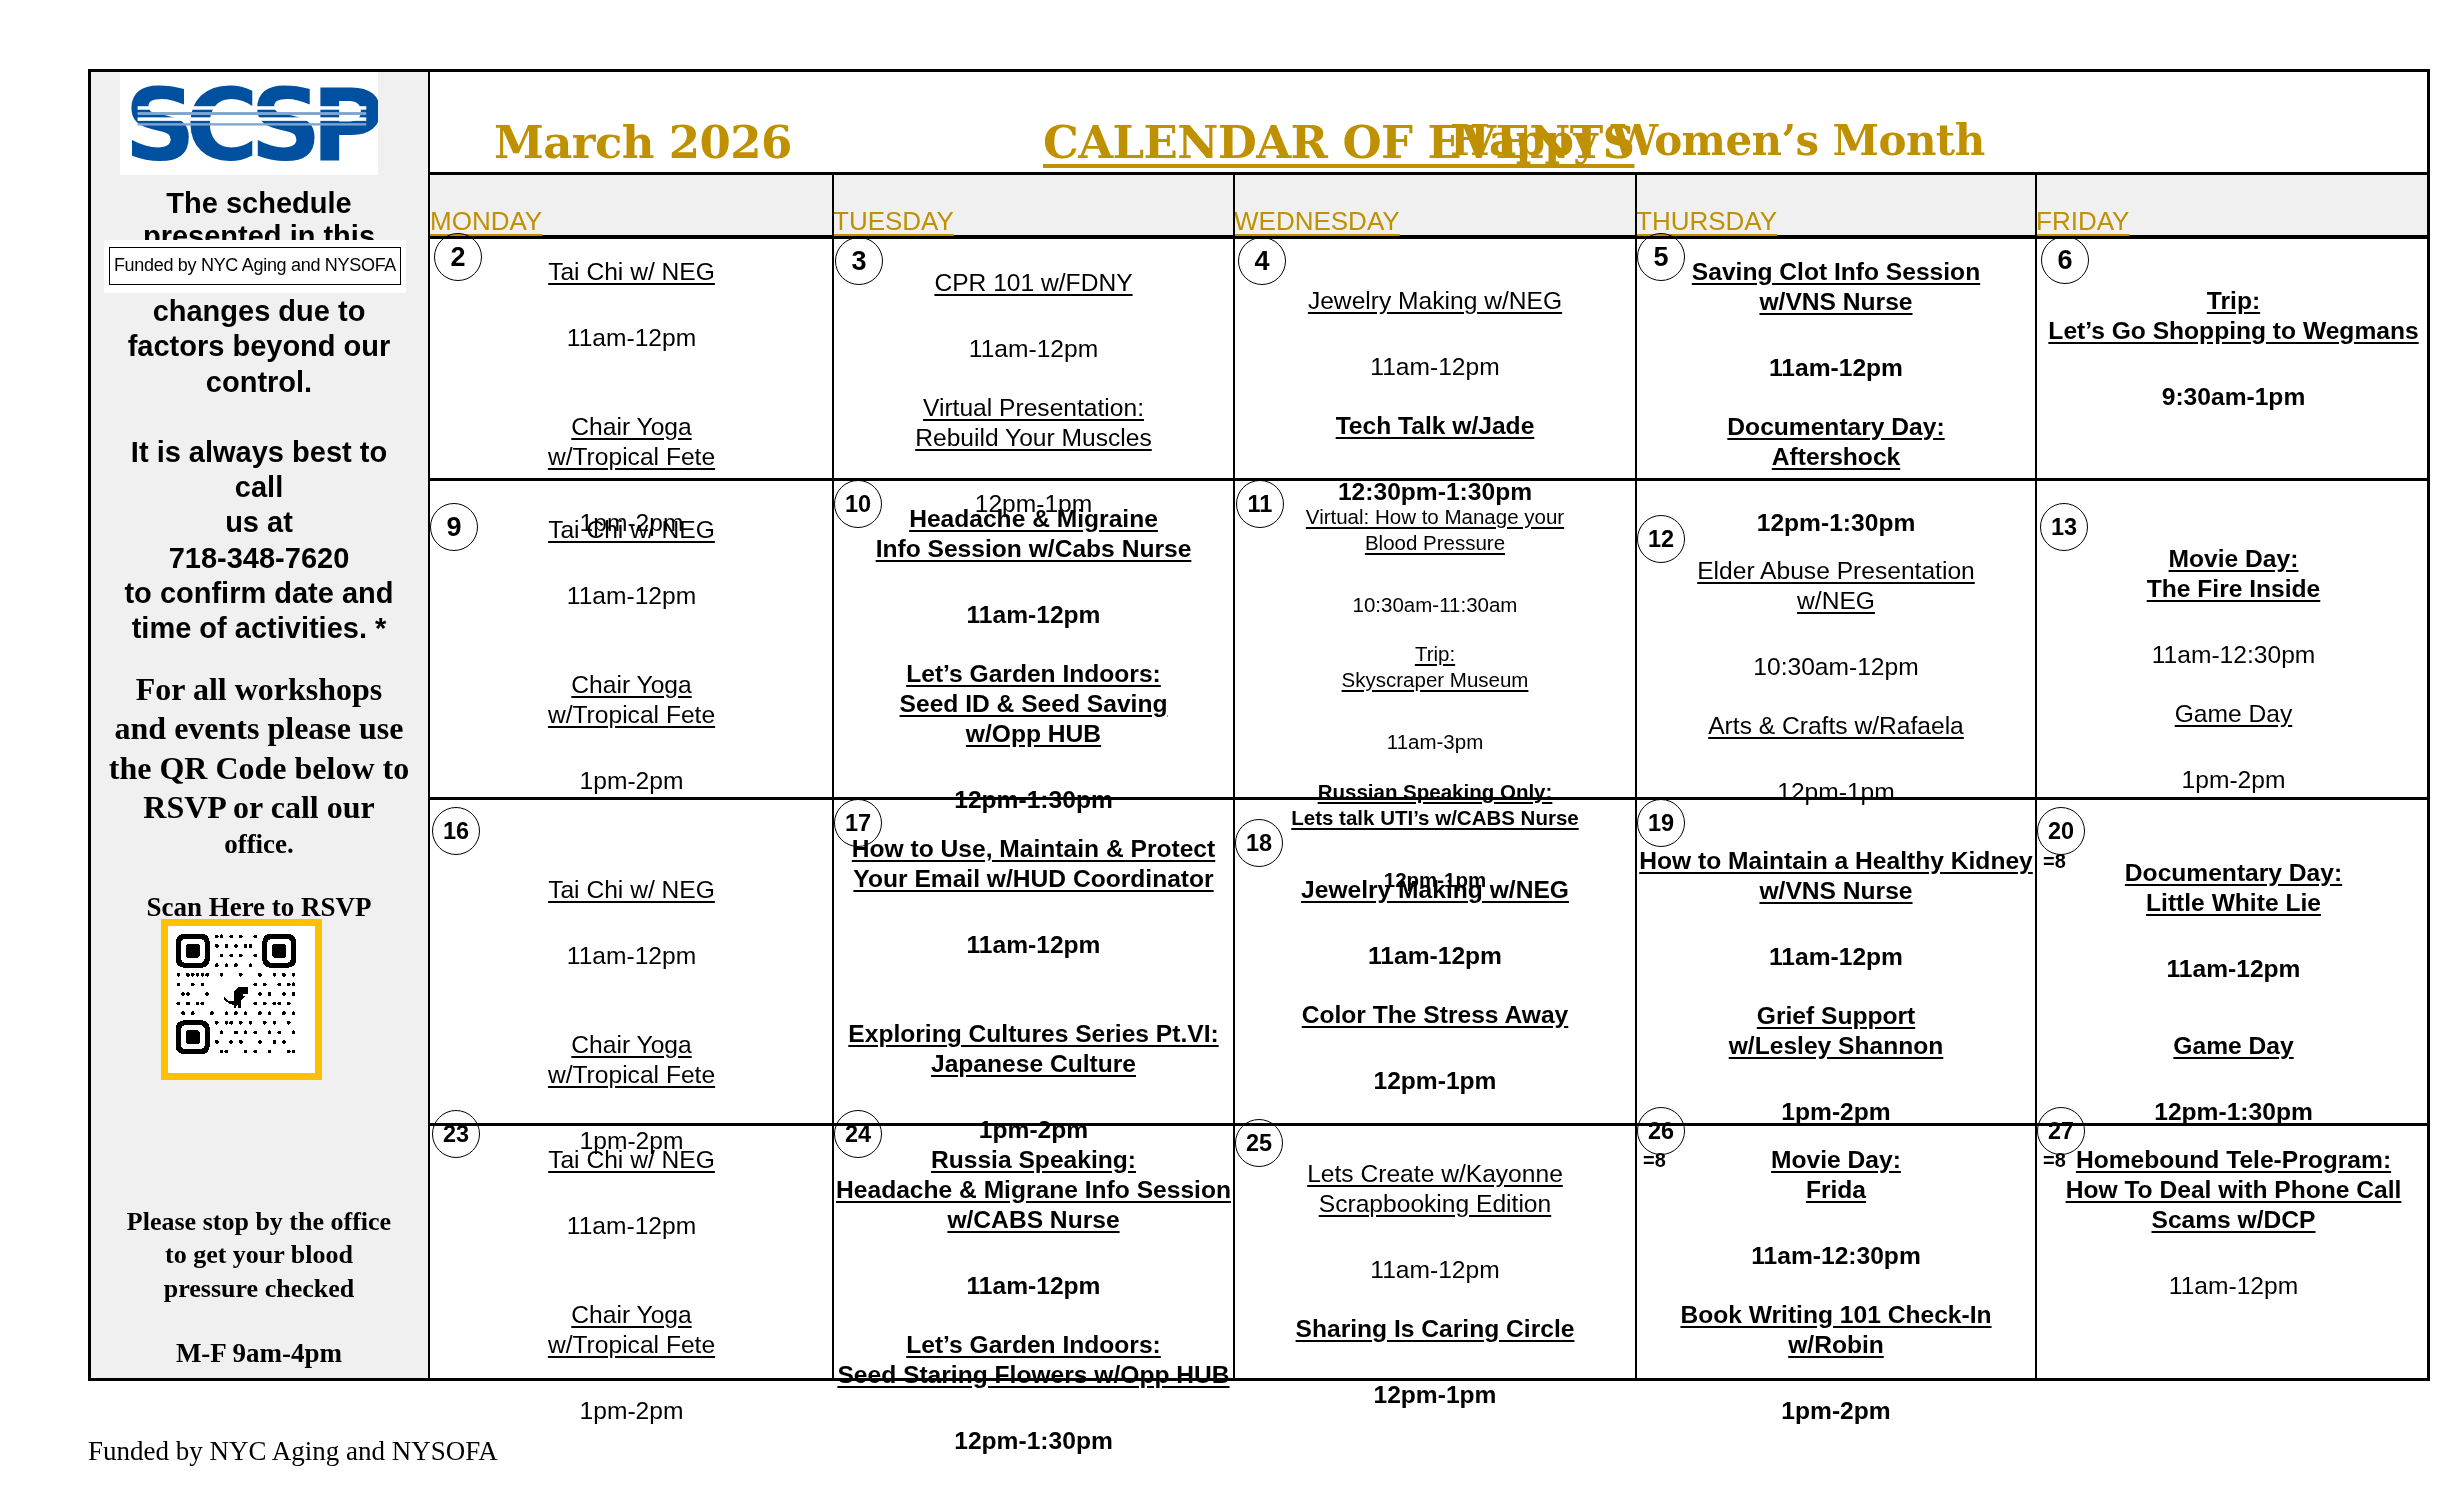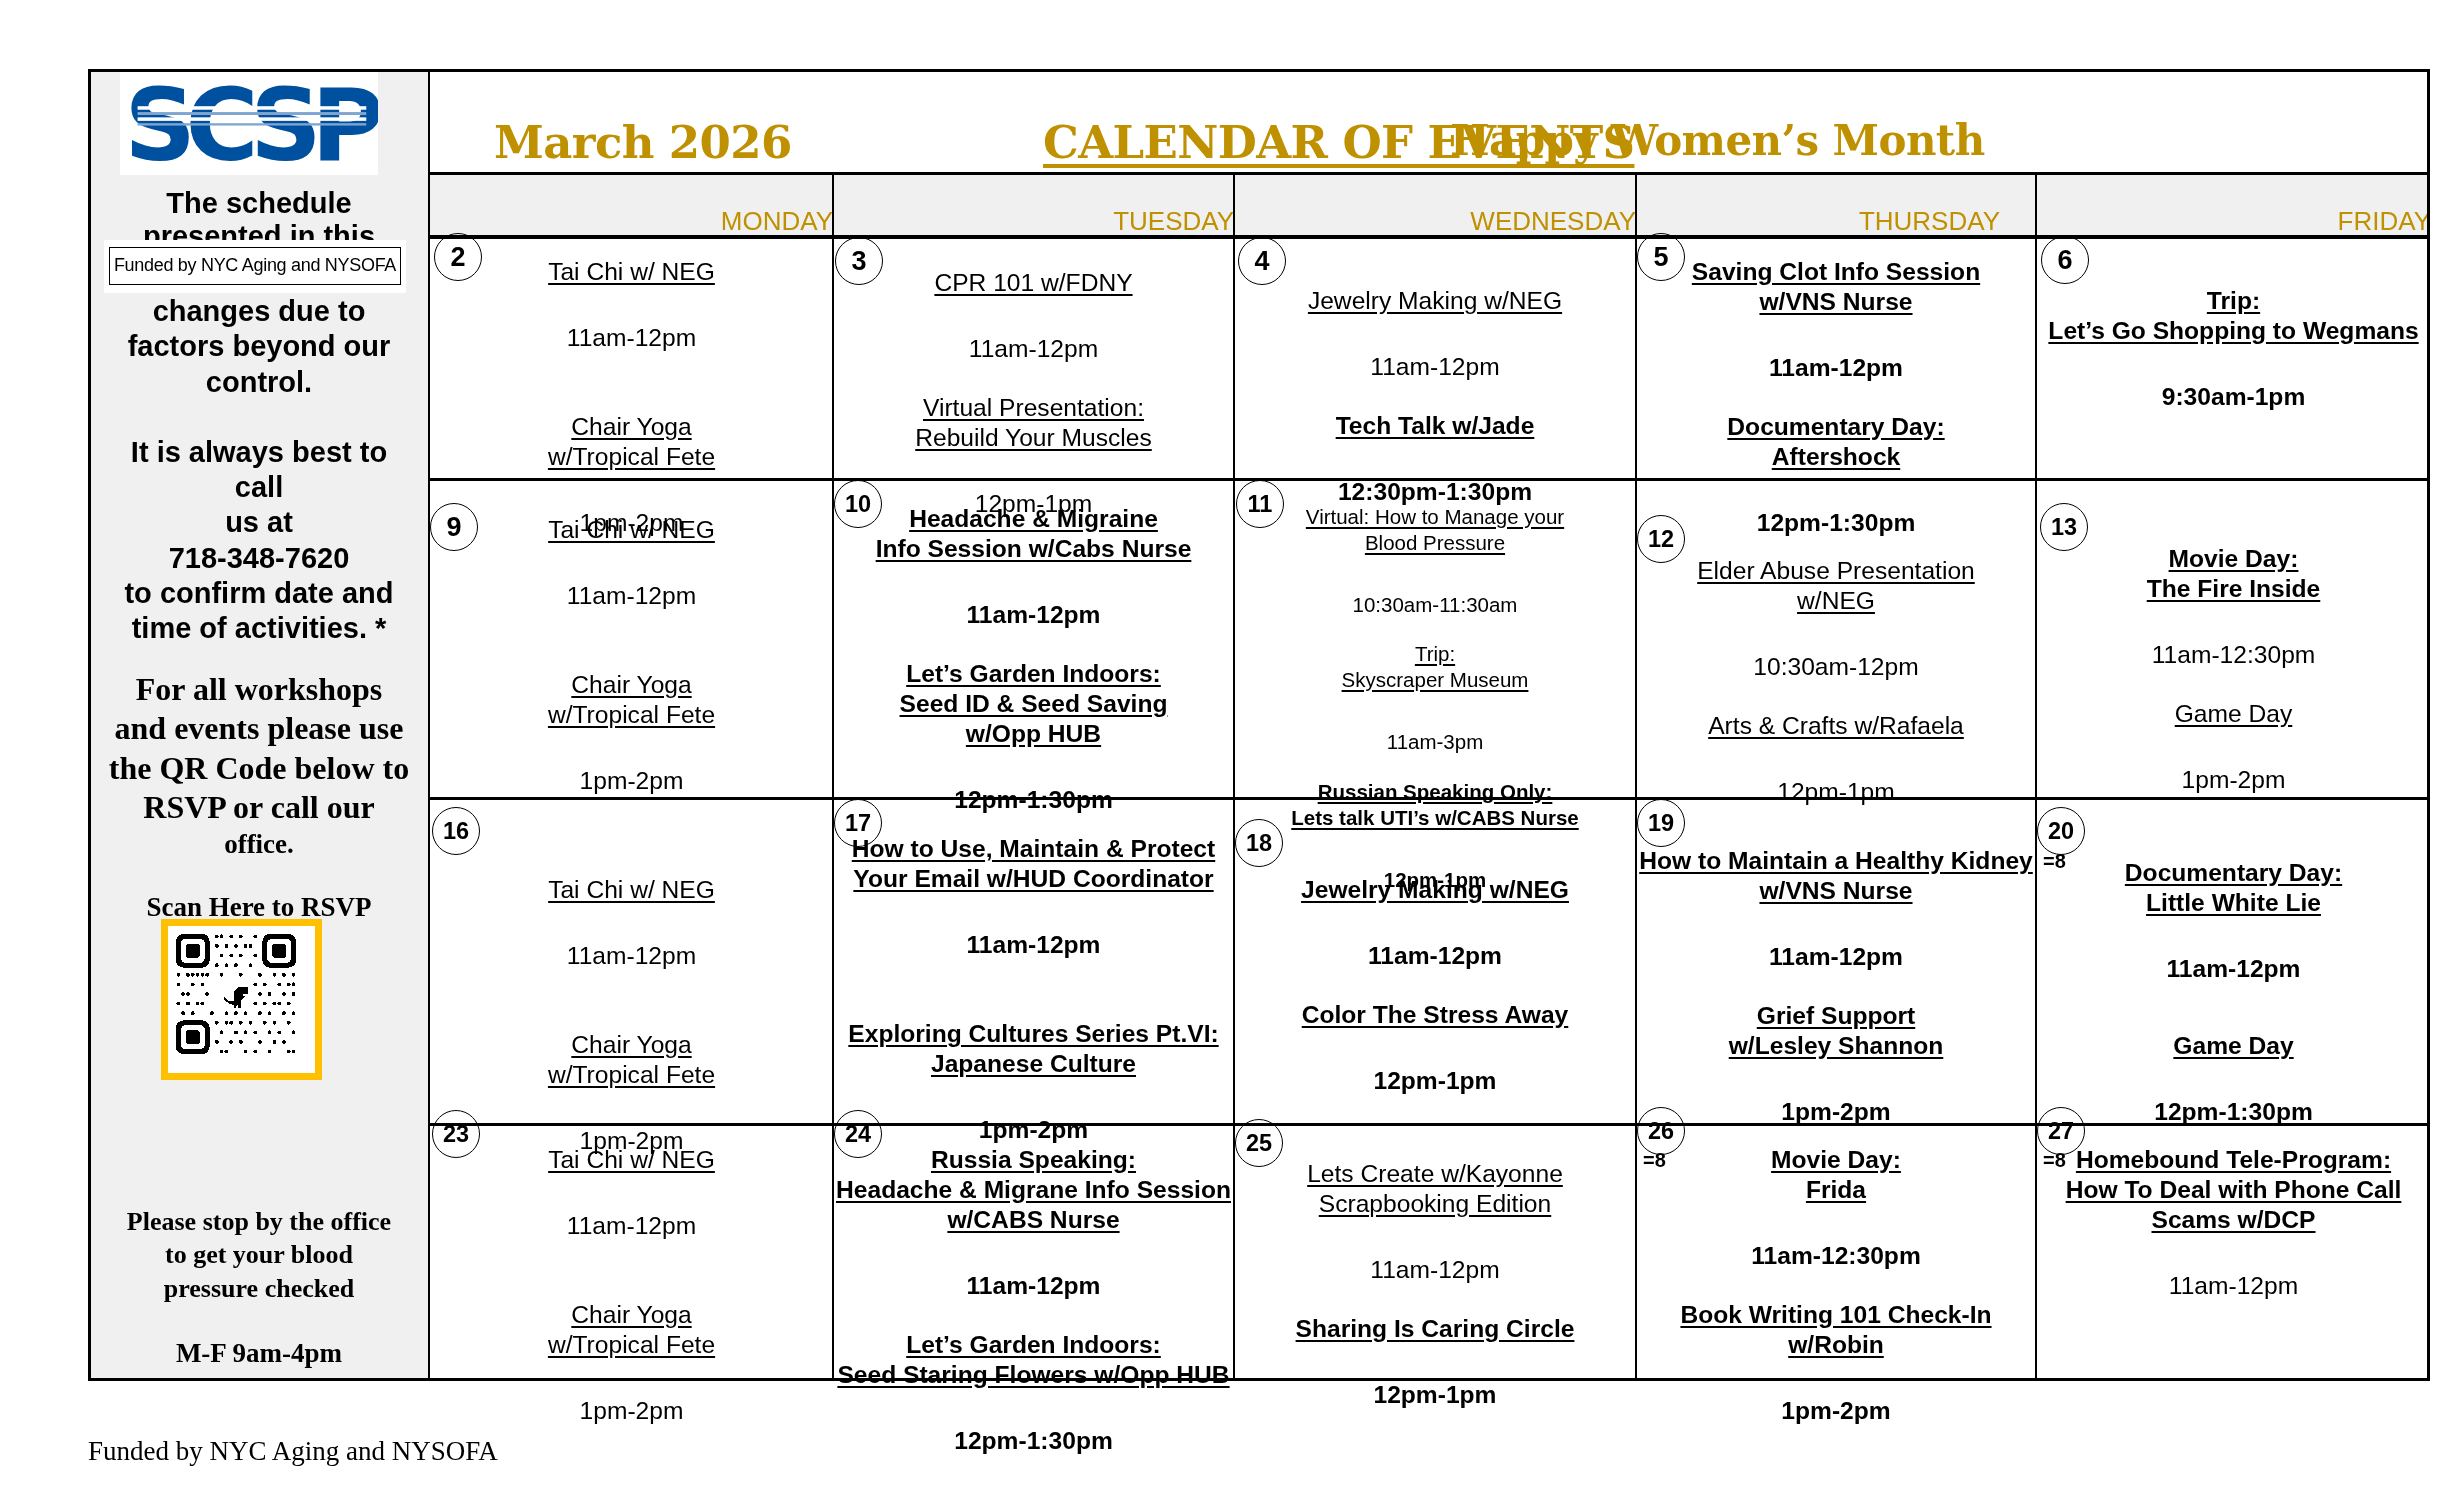--- a/index.html
+++ b/index.html
@@ -25,22 +25,22 @@
   
   #title-band { left:430px; top:69px; width:2000px; height:106px; background:#fff; border-bottom:3.5px solid #000; }
   .title { position:absolute; top:47px; font-family:"DejaVu Serif", serif; font-weight:bold; color:#BF9000;
            font-size:45px; letter-spacing:-0.6px; white-space:nowrap; }
   #title-month { left:64px; }
   #title-cal { left:613px; text-decoration:underline; text-decoration-thickness:3.5px; text-underline-offset:5.9px; }
   #title-women { left:1020px; font-size:42px; }
 
   
   #header { left:430px; top:175px; width:2000px; height:64px; background:#f0f0f0; border-bottom:4.1px solid #000; }
-  .dayname { position:absolute; top:30.5px; height:29px; text-align:right; font-size:26px; color:#BF9000;
-             text-underline-offset:3.5px; }
+  .dayname { position:absolute; top:30.5px; height:29px; text-align:left; font-size:26px; color:#BF9000;
+             text-decoration:underline; text-underline-offset:3.5px; }
   .vline { position:absolute; width:1.8px; background:#000; }
   .hline { position:absolute; height:2.9px; background:#000; }
 
   .cell { position:absolute; text-align:center; }
   .cell .ev { margin:0; }
   .ev-title { text-decoration:underline; text-underline-offset:2.9px; font-size:24.6px; line-height:30px; display:block; }
   .ev-time { font-size:24.6px; line-height:30px; display:block;margin-top:36px; }
   .b { font-weight:bold; }
   .small .ev-title, .small .ev-time { font-size:20.5px; line-height:26px; }
 

